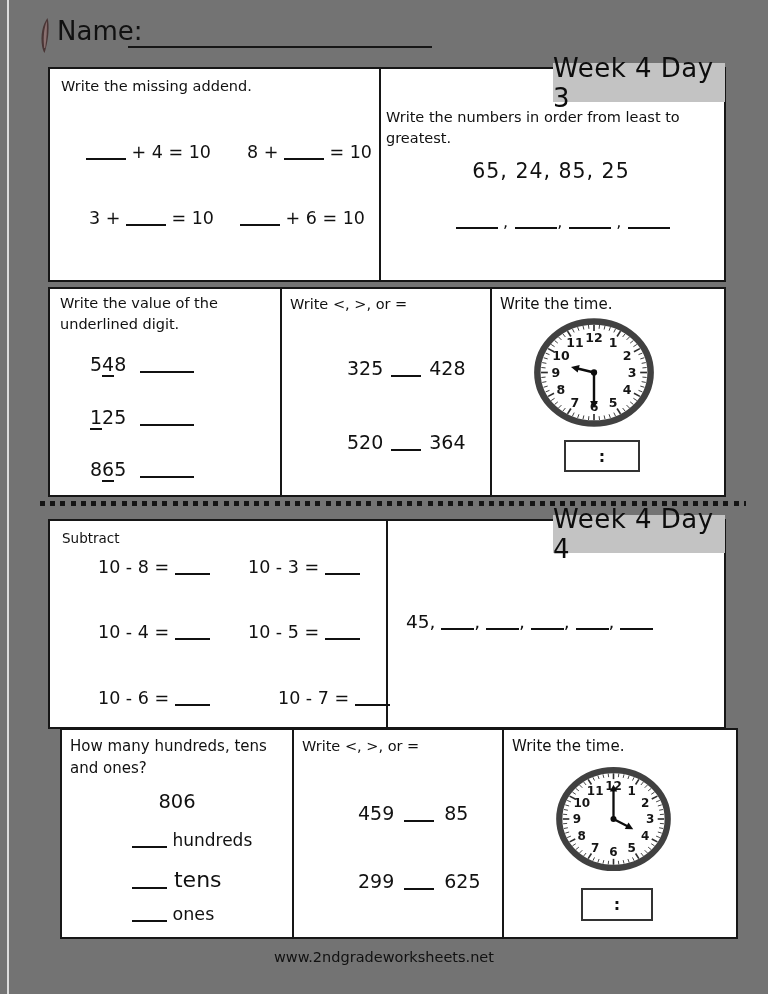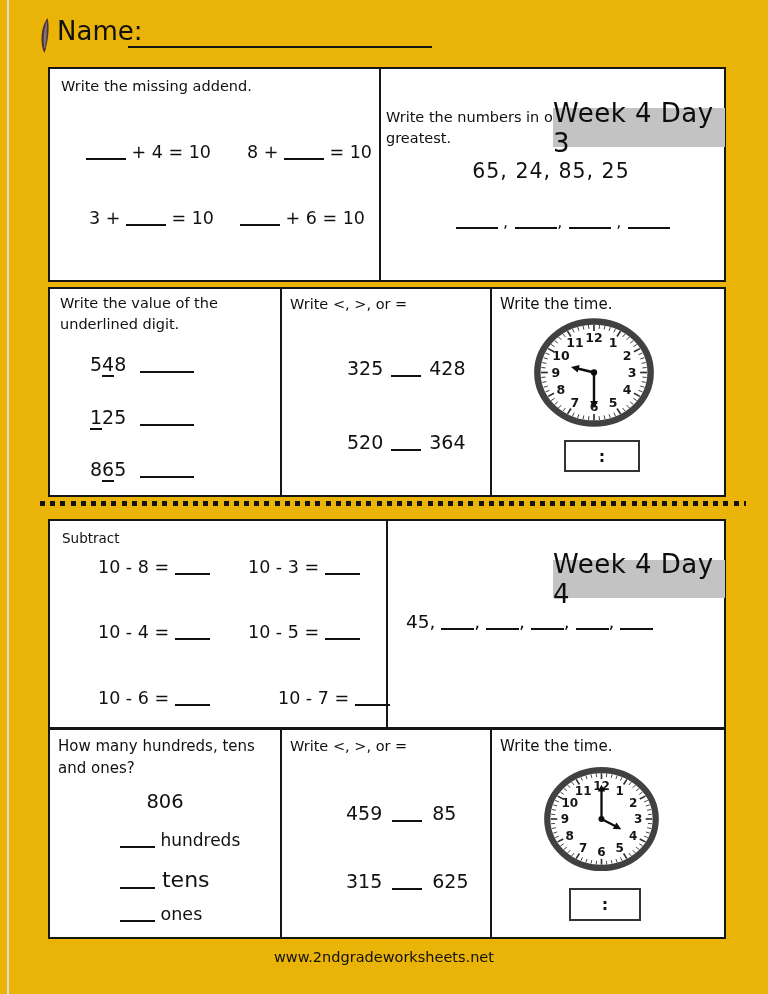--- a/index.html
+++ b/index.html
@@ -1,32 +1,32 @@
 <!DOCTYPE html>
 <html><head>
 <meta charset="utf-8">
 <style>
   html,body{margin:0;padding:0;background:#ffffff;}
   #page{
-    position:relative;width:768px;height:994px;background:#eab308;overflow:hidden;
+    position:relative;width:768px;height:994px;background:#737373;overflow:hidden;
     font-family:"DejaVu Sans",sans-serif;color:#111;
   }
   .scan-edge{position:absolute;left:7px;top:0;width:2px;height:994px;background:#dcdcdc;}
   .tbl{position:absolute;border:2.5px solid #161616;background:#fff;}
   .vdiv{position:absolute;top:0;bottom:0;width:2.2px;background:#161616;}
   .cell-title{position:absolute;font-size:14.5px;line-height:1.45;}
   .prob{position:absolute;font-size:17.5px;white-space:nowrap;}
   .prob.big{font-size:19px;}
   .blank{display:inline-block;border-bottom:2px solid #111;height:0.85em;margin-bottom:-2px;}
   .gap{display:inline-block;}
   .ul{border-bottom:2.2px solid #111;padding-bottom:0px;}
   .week-box{
     position:absolute;width:172px;height:39px;background:#c3c3c3;
     display:flex;align-items:center;justify-content:center;
-    font-size:26px;letter-spacing:0.5px;color:#0d0d0d;margin-top:45px;
+    font-size:26px;letter-spacing:0.5px;color:#0d0d0d;
   }
   .dotted-sep{
     position:absolute;left:40px;top:501px;width:706px;height:5px;
     background:repeating-linear-gradient(90deg,#141414 0 5px,transparent 5px 10.2px);
   }
   .name-label{position:absolute;left:57px;top:16px;font-size:26px;}
   .name-line{position:absolute;left:128px;top:20px;width:304px;height:26px;border-bottom:2.5px solid #161616;}
   .feather{position:absolute;left:37px;top:17px;width:18px;height:37px;}
   .clockwrap{position:absolute;}
   .clockwrap svg{display:block;width:100%;height:100%;}
@@ -172,33 +172,33 @@
     <div class="prob" style="left:198px;top:36px;"><span>10 - 3 = </span><span class="blank" style="width: 35px;"></span></div>
     <div class="prob" style="left:48px;top:101px;"><span>10 - 4 = </span><span class="blank" style="width: 35px;"></span></div>
     <div class="prob" style="left:198px;top:101px;"><span>10 - 5 = </span><span class="blank" style="width: 35px;"></span></div>
     <div class="prob" style="left:48px;top:167px;"><span>10 - 6 = </span><span class="blank" style="width: 35px;"></span></div>
     <div class="prob" style="left:198px;top:167px;margin-left:30px;"><span>10 - 7 = </span><span class="blank" style="width: 35px;"></span></div>
 
     <div class="prob" style="left:356px;top:90px;font-size:18.5px;"><span>45, </span><span class="blank" style="width: 33px;"></span><span>, </span><span class="blank" style="width: 33px;"></span><span>, </span><span class="blank" style="width: 33px;"></span><span>, </span><span class="blank" style="width: 33px;"></span><span>, </span><span class="blank" style="width: 33px;"></span></div>
   </div>
   <div class="week-box" style="left: 553px; top: 515px; height: 38px; background: rgb(195, 195, 195);">Week 4 Day 4</div>
 
-  <div class="tbl" style="left:48px;top:728px;width:674px;height:207px;">
+  <div class="tbl" style="left:60px;top:728px;width:674px;height:207px;">
     <div class="vdiv" style="left:230px;"></div>
     <div class="vdiv" style="left:440px;"></div>
 
     <div class="cell-title" style="left:8px;top:6px;width:218px;font-size:15px;">How many hundreds, tens and ones?</div>
     <div class="num-center" style="left:0px;top:60px;width:230px;font-size:19.5px;">806</div>
     <div class="prob big" style="left:70px;top:100px;font-size:17px;"><span class="blank" style="width: 35px;"></span><span> hundreds</span></div>
     <div class="prob big" style="left:70px;top:137px;font-size:22px;"><span class="blank" style="width: 35px;"></span><span> tens</span></div>
     <div class="prob big" style="left:70px;top:174px;font-size:17.5px;"><span class="blank" style="width: 35px;"></span><span> ones</span></div>
 
     <div class="cell-title" style="left:240px;top:6px;">Write &lt;, &gt;, or =</div>
     <div class="prob big" style="left:296px;top:72px;"><span>459</span><span class="gap" style="width: 10px;"></span><span class="blank" style="width: 30px;"></span><span class="gap" style="width: 10px;"></span><span>85</span></div>
-    <div class="prob big" style="left:296px;top:140px;"><span>315</span><span class="gap" style="width: 10px;"></span><span class="blank" style="width: 30px;"></span><span class="gap" style="width: 10px;"></span><span>625</span></div>
+    <div class="prob big" style="left:296px;top:140px;"><span>299</span><span class="gap" style="width: 10px;"></span><span class="blank" style="width: 30px;"></span><span class="gap" style="width: 10px;"></span><span>625</span></div>
 
     <div class="cell-title" style="left:450px;top:6px;font-size:15px;">Write the time.</div>
     <div class="clockwrap" style="left:488px;top:33px;width:127px;height:112px;">
         <svg viewBox="0 0 140 126">
           <ellipse cx="70" cy="63" rx="61" ry="55" fill="#ffffff" stroke="#414141" stroke-width="7"></ellipse>
           <line x1="70" y1="18.175000000000004" x2="70" y2="11.574999999999996" stroke="#2e2e2e" stroke-width="1.8"></line>
           <line x1="75.4835631830211" y1="15.959114349080679" x2="75.96178090247062" y2="11.856711530686539" stroke="#2e2e2e" stroke-width="1"></line>
           <line x1="80.90704730029965" y1="16.733618485290997" x2="81.8582432857909" y2="12.698759632264036" stroke="#2e2e2e" stroke-width="1"></line>
           <line x1="86.21103152490974" y1="18.015026779239243" x2="87.62478427417513" y2="14.091918649521723" stroke="#2e2e2e" stroke-width="1"></line>
           <line x1="91.33740429575647" y1="19.78929985350498" x2="93.19822443782826" y2="16.020924840729243" stroke="#2e2e2e" stroke-width="1"></line>

